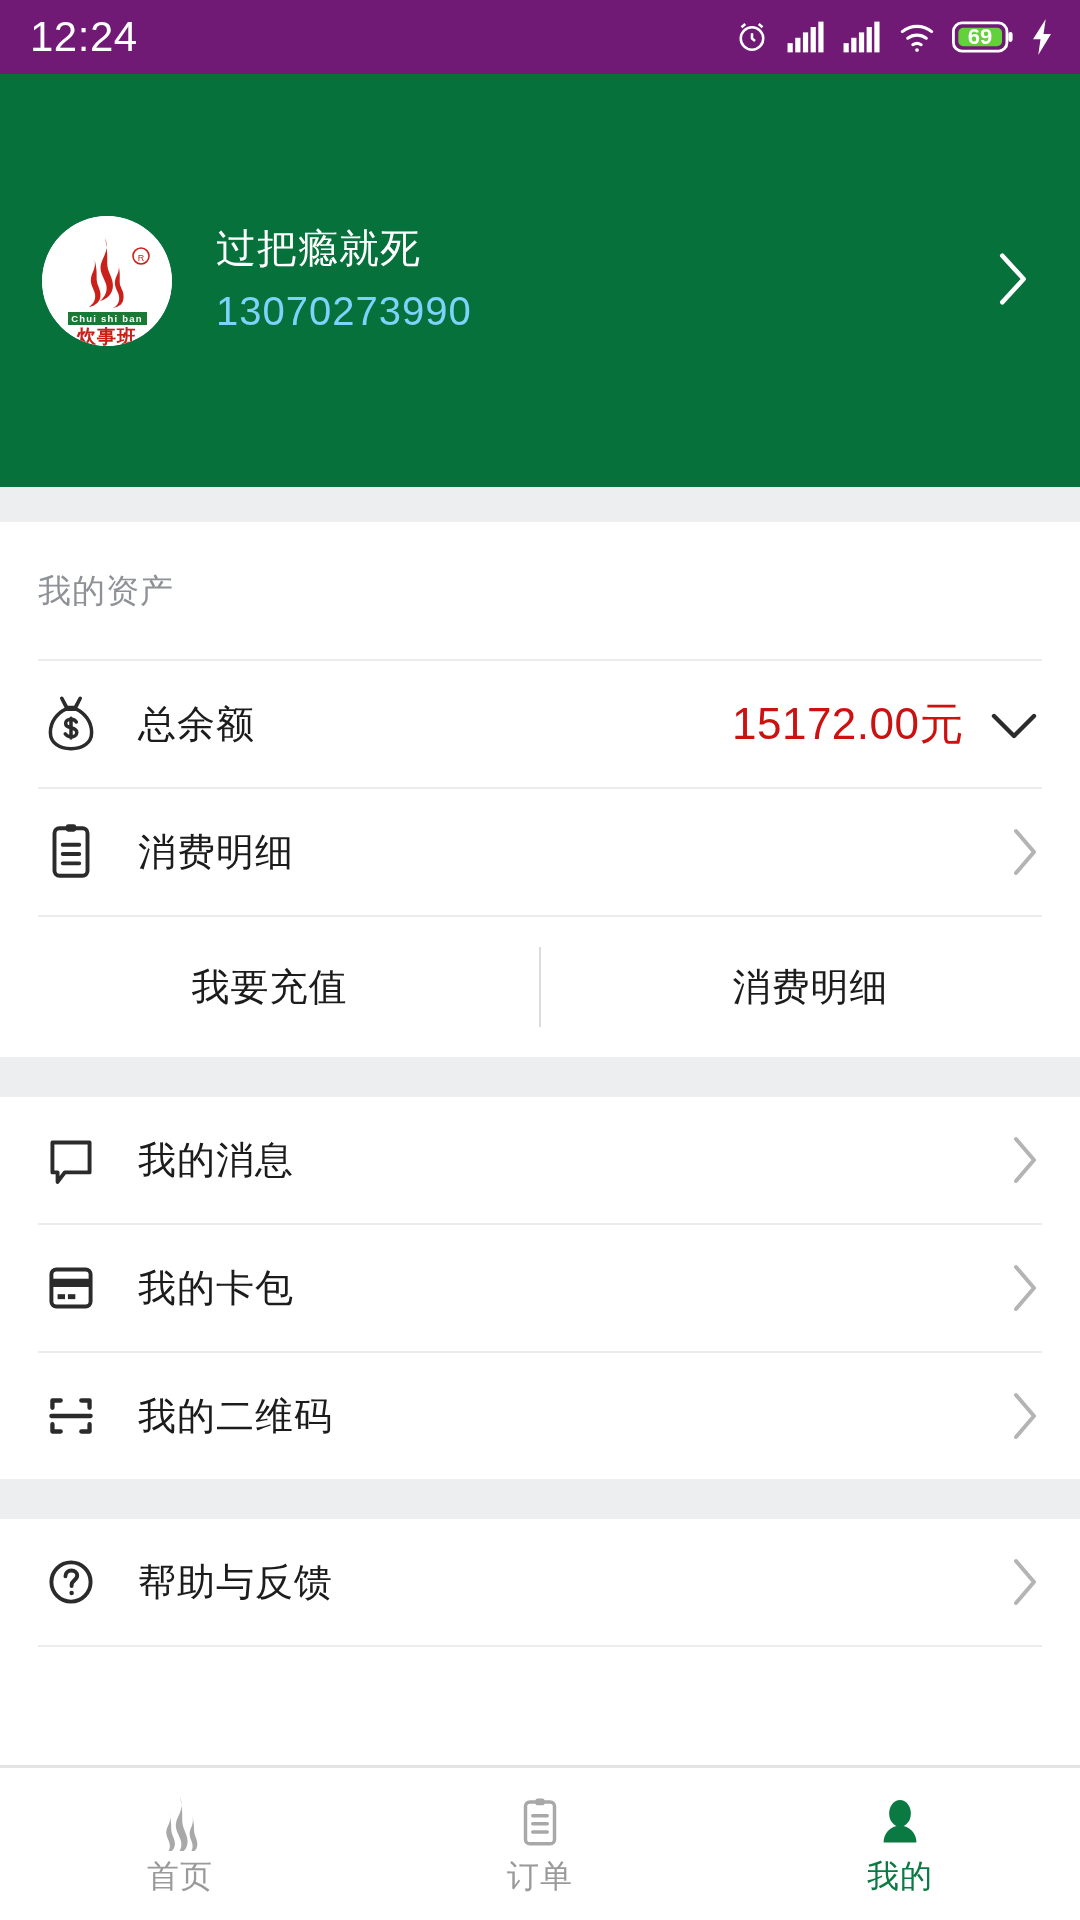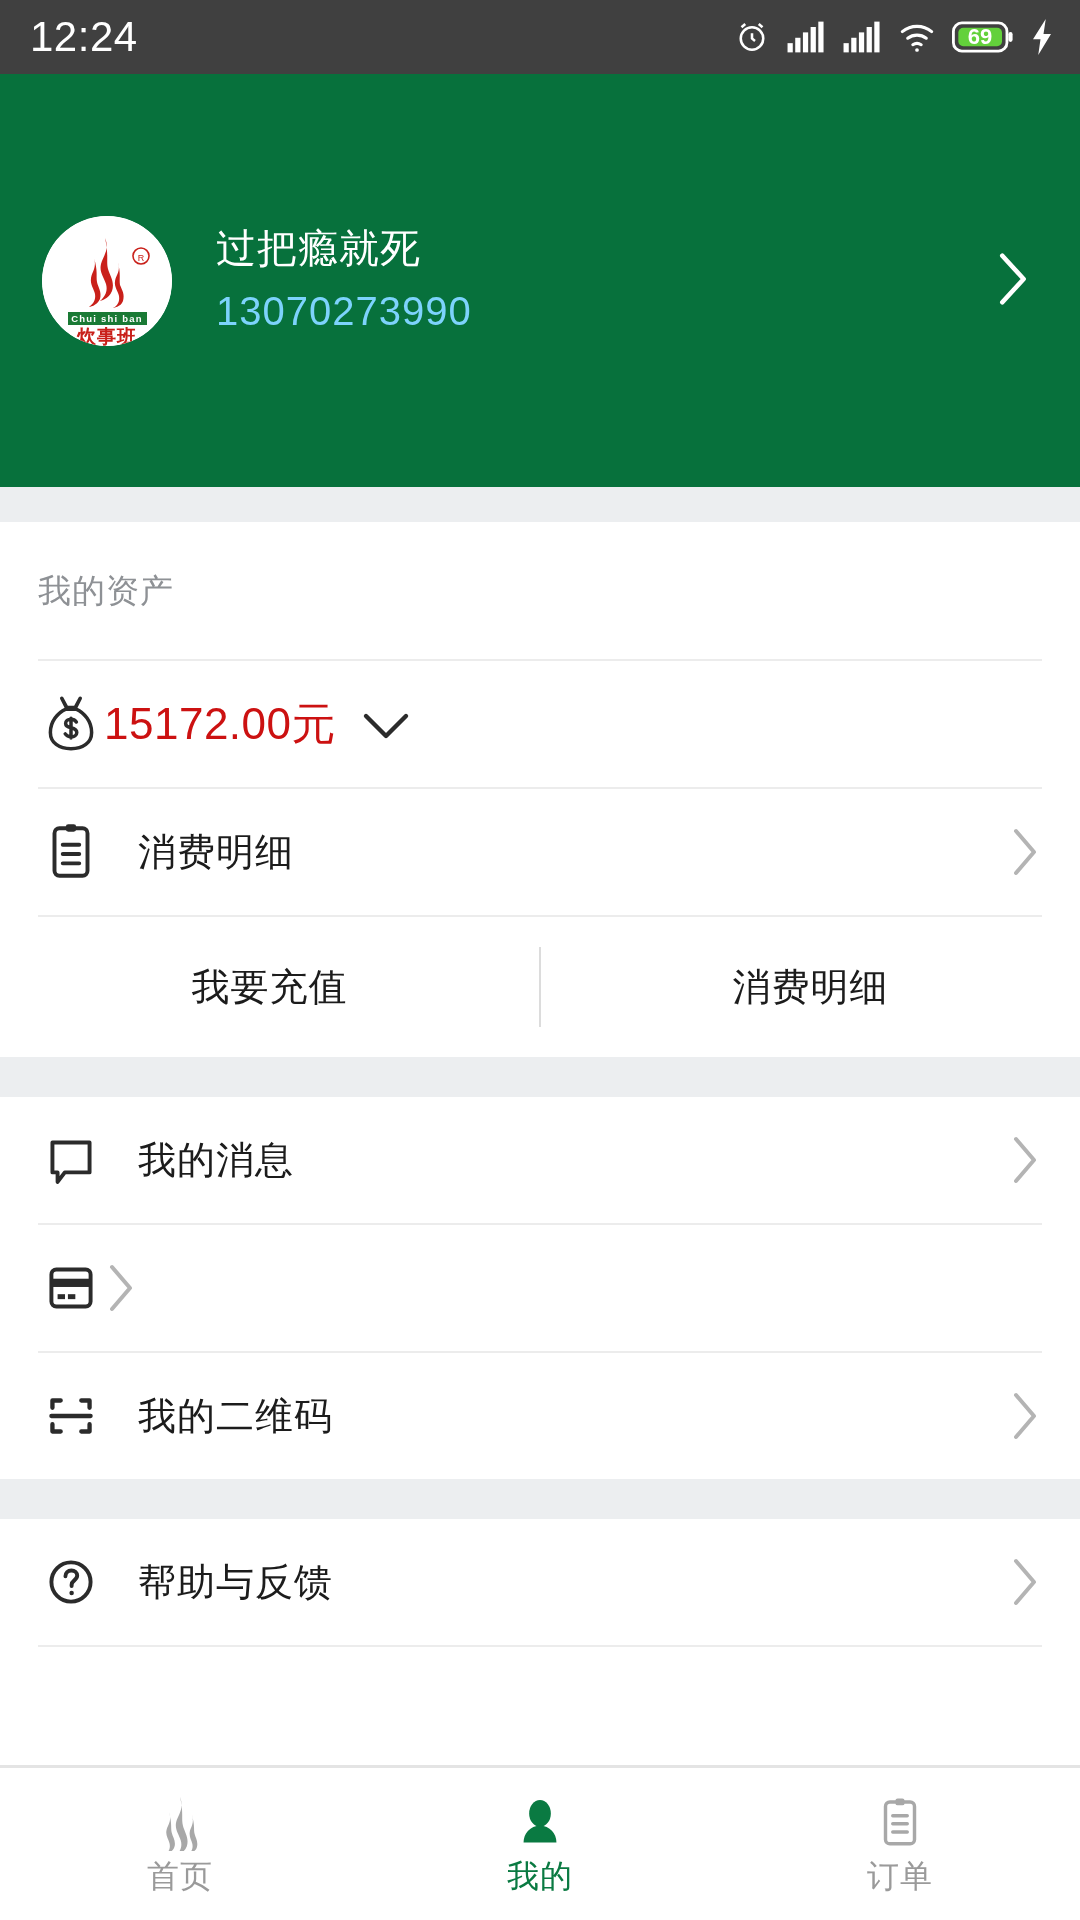--- a/index.html
+++ b/index.html
@@ -6,21 +6,21 @@
   html, body {
     width:1080px; height:1920px;
     font-family:"Liberation Sans","DejaVu Sans",sans-serif;
     background:#ffffff;
     overflow:hidden;
   }
   #app { position:relative; width:1080px; height:1920px; display:flex; flex-direction:column; }
 
   
   .statusbar {
-    height:74px; background:#404040; color:#ffffff;
+    height:74px; background:#701a75; color:#ffffff;
     display:flex; align-items:center; justify-content:space-between;
     padding:0 26px 0 30px; flex:0 0 auto;
   }
   .status-time { font-size:42px; font-weight:400; letter-spacing:0.5px; line-height:1; }
   .status-icons { display:flex; align-items:center; gap:16px; }
   .status-icons svg { display:block; }
 
   
   .profile-header {
     background:#07713C; flex:0 0 auto;
@@ -196,20 +196,21 @@
     <div class="rule" style="margin-top:52px;"></div>
 
     <div class="row">
       <span class="row-icon">
         <svg width="66" height="66" viewBox="0 0 32 32" fill="none" stroke="#2b2b2b" stroke-width="1.7" stroke-linejoin="round">
           <path d="M11.5 3.5 14 8h4l2.5-4.5L18 8.5h-4z" fill="none"></path>
           <path d="M13.5 8.8c-4 1.8-7.5 6-7.5 11.3 0 5 4.2 7.9 10 7.9s10-2.9 10-7.9c0-5.3-3.5-9.5-7.5-11.3z"></path>
           <path d="M16 13.2v9.6M18.6 15c-.6-.9-1.6-1.3-2.7-1.3-1.4 0-2.5.8-2.5 2s1 1.7 2.6 2.1c1.7.4 2.8 1 2.8 2.3 0 1.3-1.2 2.1-2.7 2.1-1.3 0-2.3-.5-2.9-1.4" stroke-linecap="round"></path>
         </svg>
       </span>
+      <span class="row-label">总余额</span>
       <span class="row-value">15172.00元</span>
       <span class="row-tail">
         <svg width="56" height="40" viewBox="0 0 28 20" fill="none" stroke="#2b2b2b" stroke-width="2.2" stroke-linecap="round" stroke-linejoin="round">
           <polyline points="4,6 14,16 24,6"></polyline>
         </svg>
       </span>
     </div>
 
     <div class="rule"></div>
 
@@ -261,20 +262,21 @@
 
     <div class="row">
       <span class="row-icon">
         <svg width="66" height="66" viewBox="0 0 32 32" fill="none" stroke="#2b2b2b" stroke-width="1.9">
           <rect x="6.5" y="7" width="19" height="18" rx="2.4"></rect>
           <rect x="6.5" y="11.5" width="19" height="4" fill="#2b2b2b" stroke="none"></rect>
           <rect x="9.5" y="19" width="3.6" height="2.4" fill="#2b2b2b" stroke="none"></rect>
           <rect x="14.5" y="19" width="3.6" height="2.4" fill="#2b2b2b" stroke="none"></rect>
         </svg>
       </span>
+      <span class="row-label">我的卡包</span>
       <span class="row-tail">
         <svg width="34" height="54" viewBox="0 0 17 27" fill="none" stroke="#b4b4b4" stroke-width="2" stroke-linecap="round" stroke-linejoin="round">
           <polyline points="4,3 13,13.5 4,24"></polyline>
         </svg>
       </span>
     </div>
 
     <div class="rule"></div>
 
     <div class="row">
@@ -327,36 +329,36 @@
       <span class="nav-icon">
         <svg width="60" height="60" viewBox="0 0 32 32" fill="#a8a8a8">
           <path d="M16 3c2.4 6.4-1 9.6-2 13.4-1 4 1.4 6.6 2.4 10 1 3.4-.4 6.2-2.8 8 0 0 4.6-1 6-4.8 1.4-4.4-1-7.4-2-11-1-3.8.4-7-1.6-15.6z"></path>
           <path d="M10.2 11.5c1.6 4.6-.8 6.8-1.4 9.4-.6 2.8 1 4.6 1.6 7 .6 2.4-.2 4.4-2 5.6 0 0 3.6-.6 4.6-3.6 1-3-.8-5.2-1.4-7.6-.6-2.6.2-4.8-1.4-10.8z"></path>
           <path d="M22.4 13c1.4 4.4-.8 6.4-1.2 8.8-.4 2.6.8 4.2 1.4 6.4.4 2.2-.2 4-1.8 5 0 0 3.4-.4 4.2-3.2.8-2.8-.6-4.8-1.2-7-.6-2.4.2-4.4-1.4-10z"></path>
         </svg>
       </span>
       <span class="nav-label">首页</span>
     </div>
 
-    <div class="nav-item active">
-      <span class="nav-icon">
-        <svg width="56" height="56" viewBox="0 0 32 32" fill="#0a7a42">
-          <ellipse cx="16" cy="10.5" rx="6.2" ry="7.6"></ellipse>
-          <path d="M16 17.5c-5.6 0-9.4 4.4-9.4 9.6h18.8c0-5.2-3.8-9.6-9.4-9.6z"></path>
-        </svg>
-      </span>
-      <span class="nav-label">我的</span>
-    </div>
-
     <div class="nav-item">
       <span class="nav-icon">
         <svg width="58" height="58" viewBox="0 0 32 32" fill="none" stroke="#a8a8a8" stroke-width="1.9" stroke-linejoin="round">
           <rect x="8" y="5" width="16" height="23" rx="2.4"></rect>
           <rect x="13.5" y="3" width="5" height="3.8" rx="1.2" fill="#a8a8a8" stroke="none"></rect>
           <path d="M12 12.5h8M12 17h8M12 21.5h8" stroke-linecap="round"></path>
         </svg>
       </span>
       <span class="nav-label">订单</span>
     </div>
 
+    <div class="nav-item active">
+      <span class="nav-icon">
+        <svg width="56" height="56" viewBox="0 0 32 32" fill="#0a7a42">
+          <ellipse cx="16" cy="10.5" rx="6.2" ry="7.6"></ellipse>
+          <path d="M16 17.5c-5.6 0-9.4 4.4-9.4 9.6h18.8c0-5.2-3.8-9.6-9.4-9.6z"></path>
+        </svg>
+      </span>
+      <span class="nav-label">我的</span>
+    </div>
+
   </div>
 
 </div>
 
 </body></html>

